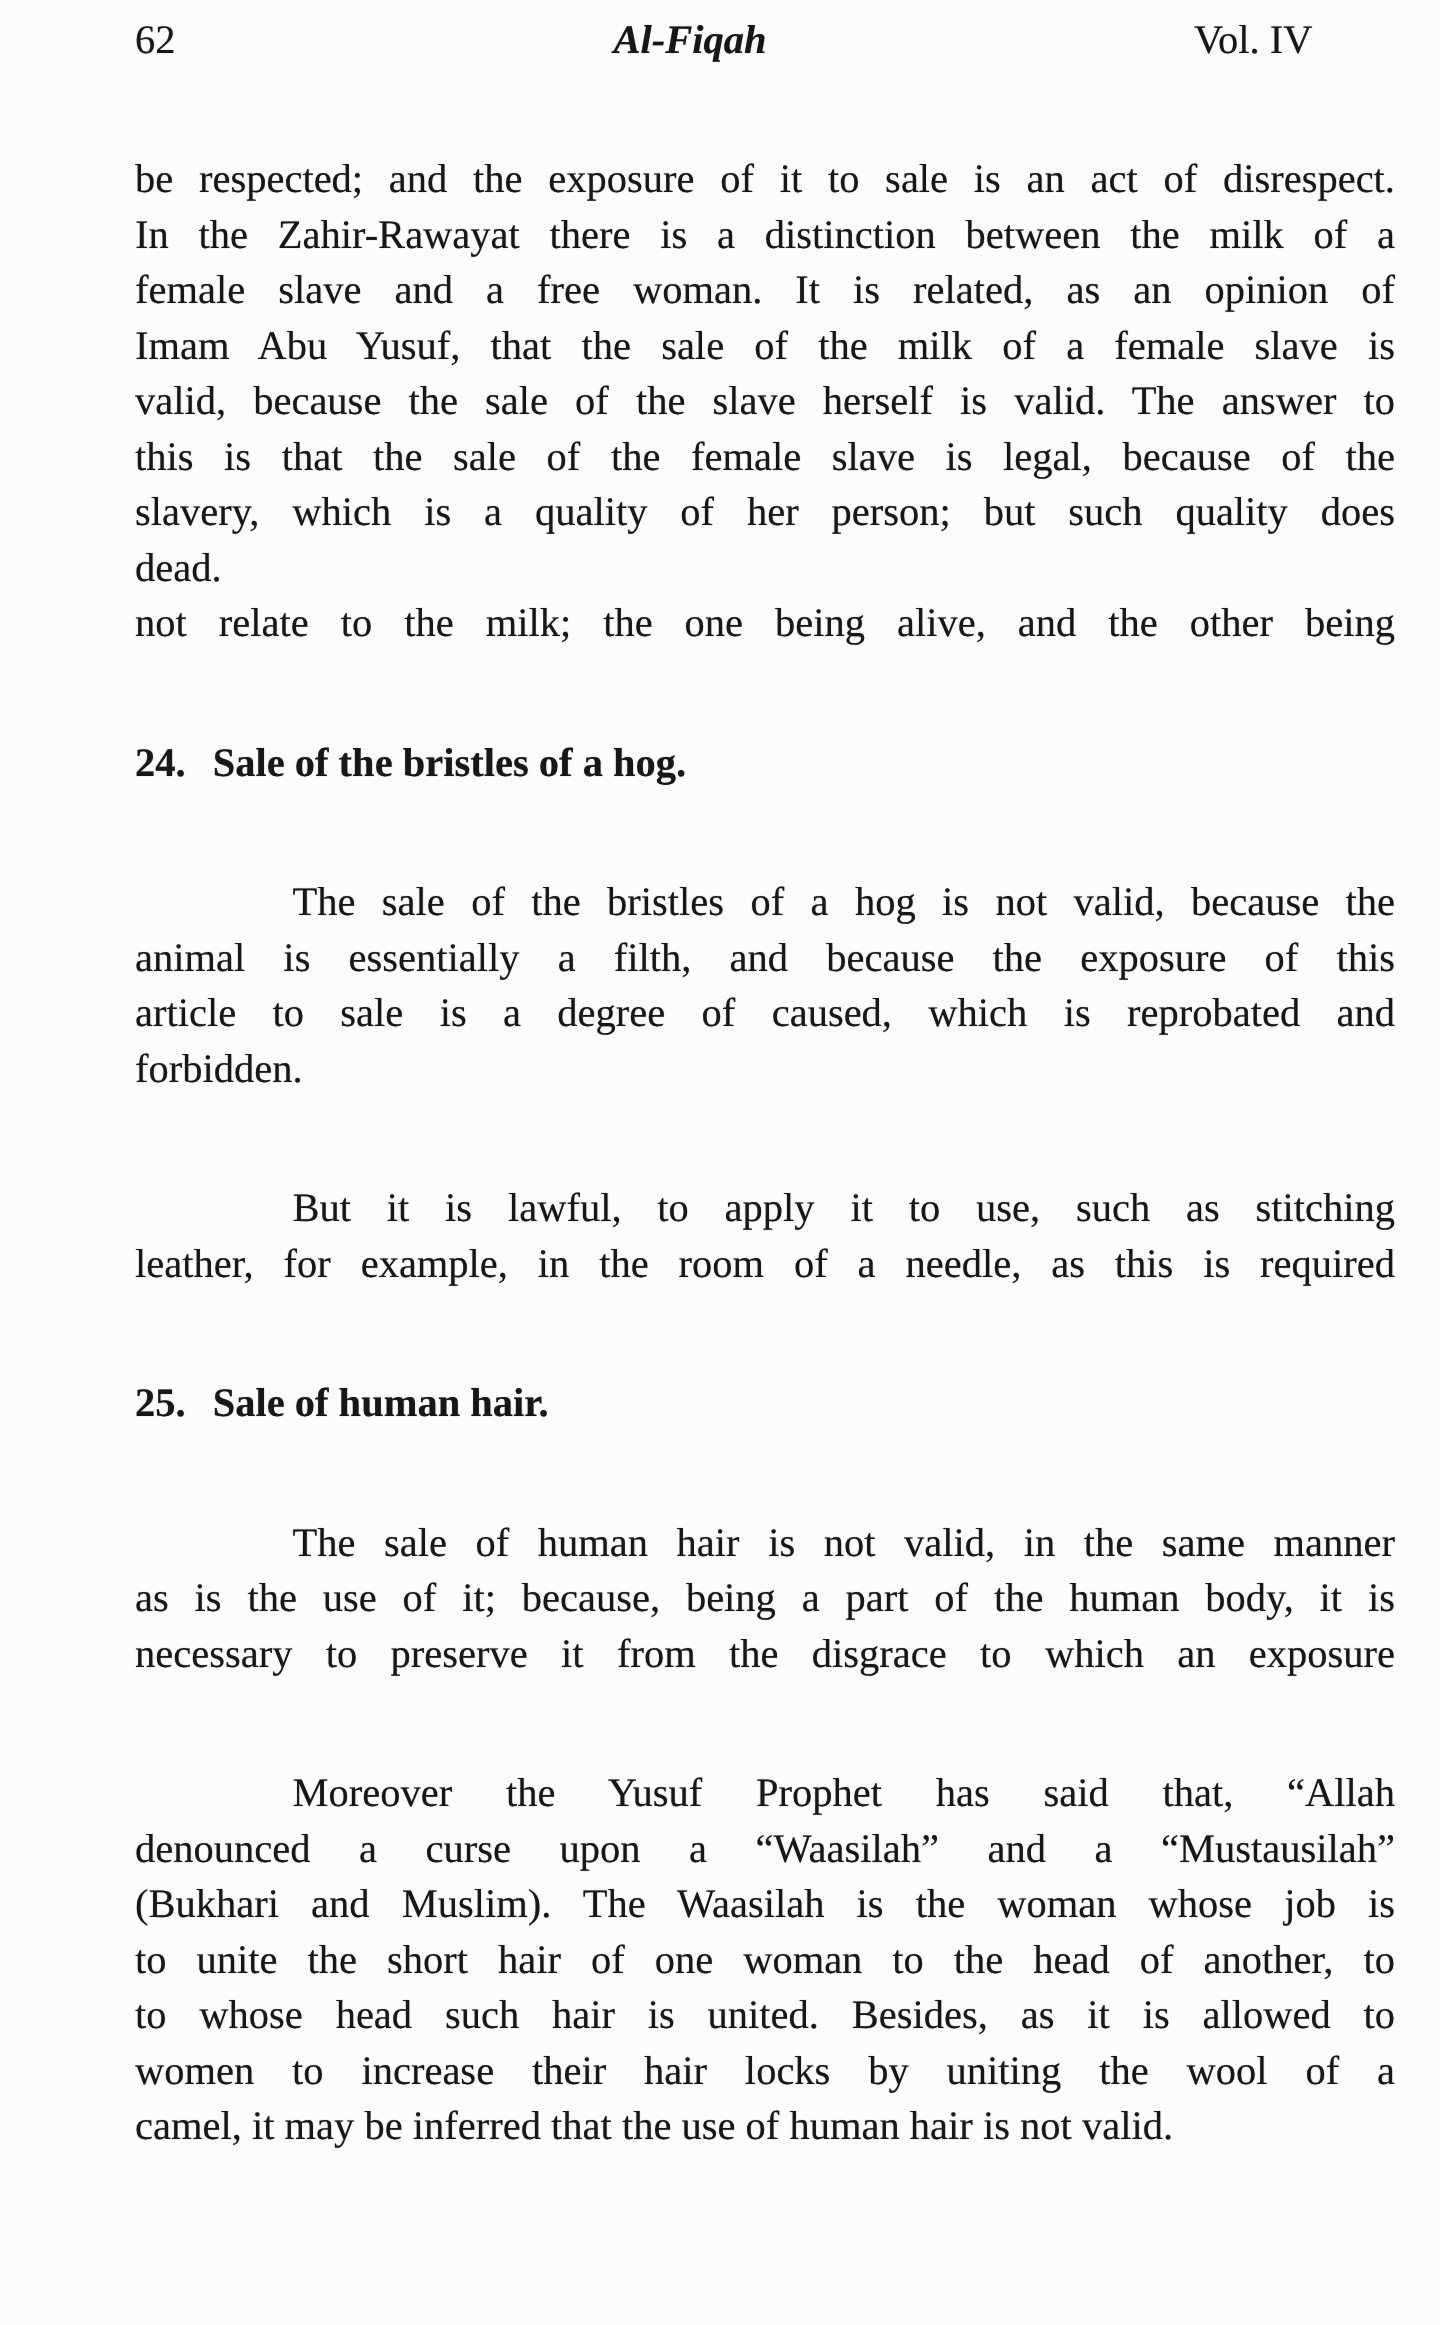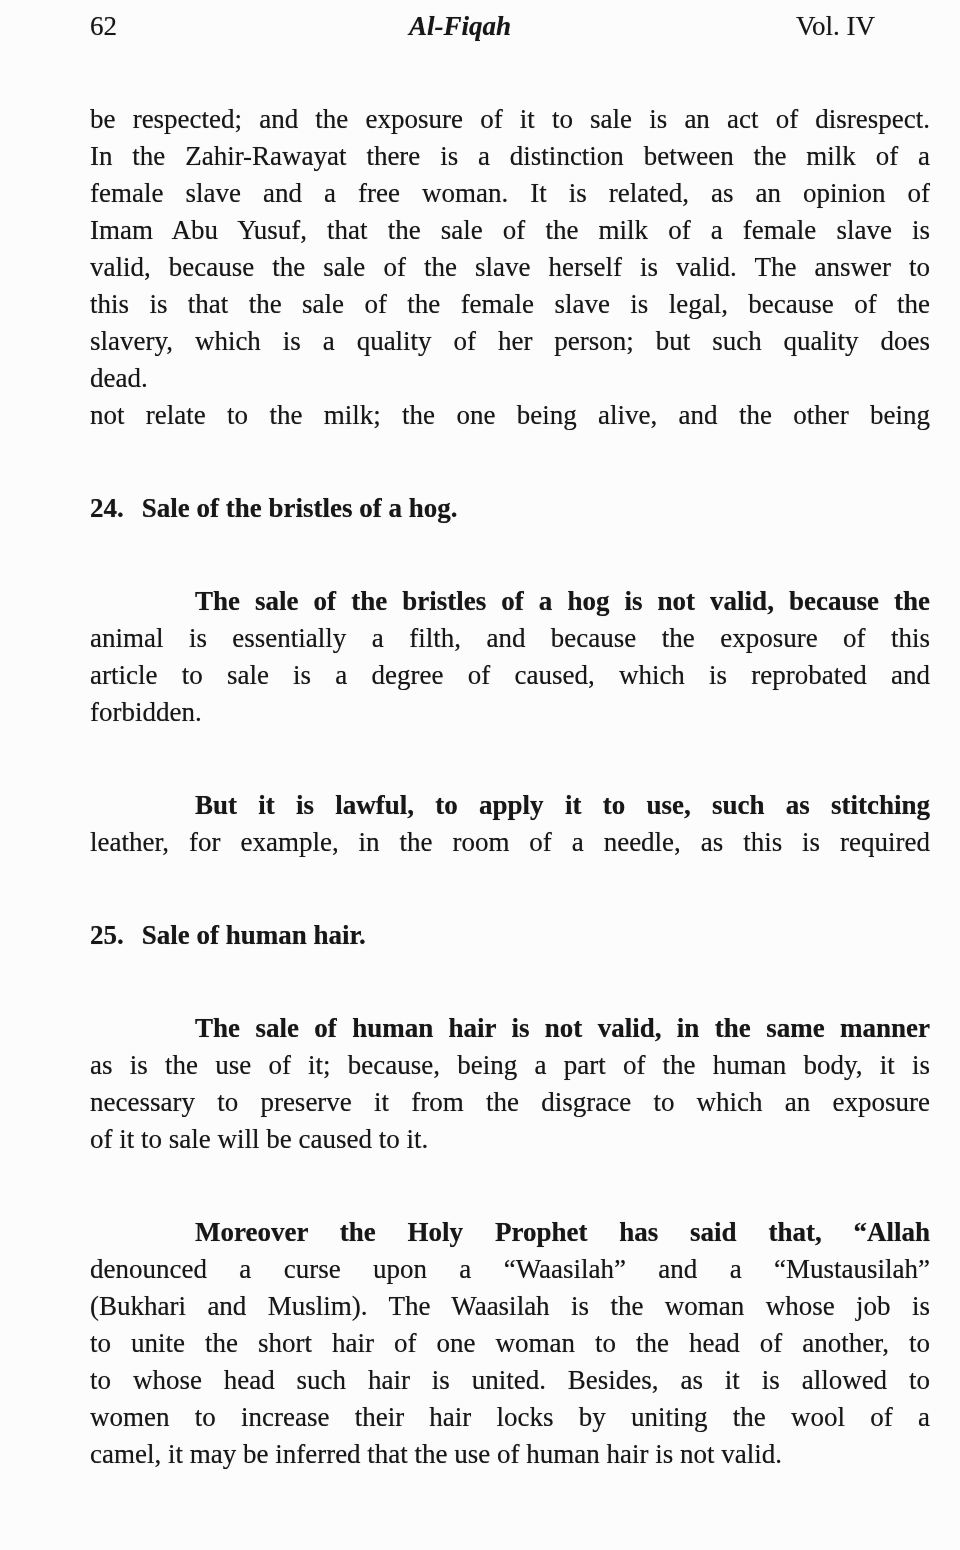--- a/index.html
+++ b/index.html
@@ -59,21 +59,20 @@
     line-height: 37px;
     text-align: justify;
     text-align-last: justify;
     white-space: normal;
   }
   .line.last-line {
     text-align-last: left;
   }
   .line.indent-first {
     padding-left: 105px;
-    font-weight: bold;
   }
   .section-heading {
     font-size: 27px;
     font-weight: bold;
     line-height: 37px;
   }
   .section-heading .heading-number {
     margin-right: 18px;
   }
 </style>
@@ -107,24 +106,23 @@
       </div>
       <div class="paragraph block">
         <div class="line indent-first">But it is lawful, to apply it to use, such as stitching</div>
         <div class="line">leather, for example, in the room of a needle, as this is required</div>
       </div>
       <div class="section-heading block"><span class="heading-number">25.</span><span class="heading-text">Sale of human hair.</span></div>
       <div class="paragraph block">
         <div class="line indent-first">The sale of human hair is not valid, in the same manner</div>
         <div class="line">as is the use of it; because, being a part of the human body, it is</div>
         <div class="line">necessary to preserve it from the disgrace to which an exposure</div>
-        <div class="line last-line">of it to sale will be caused to it.</div>
       </div>
       <div class="paragraph block">
-        <div class="line indent-first">Moreover the Holy Prophet has said that, “Allah</div>
+        <div class="line indent-first">Moreover the Yusuf Prophet has said that, “Allah</div>
         <div class="line">denounced a curse upon a “Waasilah” and a “Mustausilah”</div>
         <div class="line">(Bukhari and Muslim). The Waasilah is the woman whose job is</div>
         <div class="line">to unite the short hair of one woman to the head of another, to</div>
         <div class="line">to whose head such hair is united. Besides, as it is allowed to</div>
         <div class="line">women to increase their hair locks by uniting the wool of a</div>
         <div class="line last-line">camel, it may be inferred that the use of human hair is not valid.</div>
       </div>
     </div>
 </div>
 

